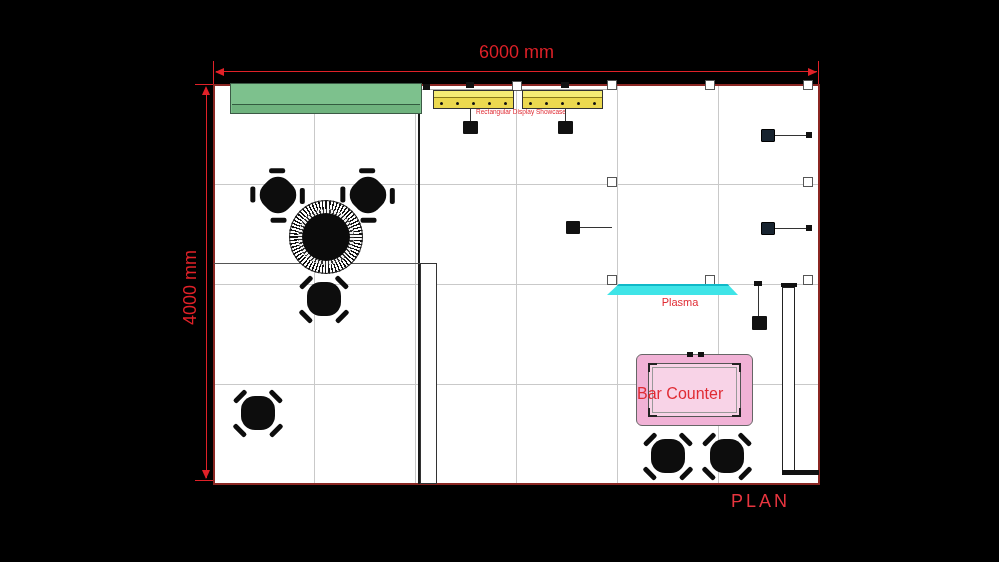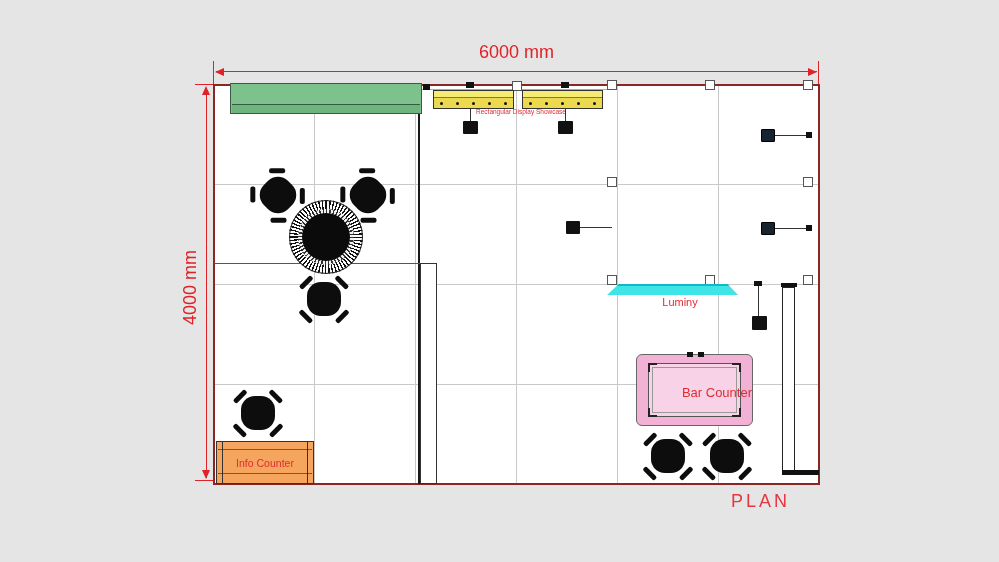--- a/index.html
+++ b/index.html
@@ -14,21 +14,21 @@
     --plasma-cyan:#3fe4e7;
     --bar-pink:#f1b2d6;
     --bar-pink-light:#f8d3e7;
     --info-orange:#f6a55f;
     --grid-gray:#c9c9c9;
     --furniture-black:#0d0d0d;
   }
   *{margin:0;padding:0;box-sizing:border-box}
   html,body{background:#fff}
   body{font-family:"Liberation Sans",sans-serif}
-  .canvas{position:relative;width:999px;height:562px;background:#e5e5e5;overflow:hidden}
+  .canvas{position:relative;width:999px;height:562px;background:#000000;overflow:hidden}
 
   
   .dim-label-h{position:absolute;left:213px;top:42px;width:607px;text-align:center;
     font-size:18px;color:var(--dimension-red)}
   .dim-line-h{position:absolute;left:216px;top:71px;width:601px;height:1px;background:var(--dimension-red)}
   .dim-tick{position:absolute;background:var(--dimension-red)}
   .arrow{position:absolute;width:0;height:0}
   .arrow.left{border-top:4px solid transparent;border-bottom:4px solid transparent;border-right:9px solid var(--dimension-red)}
   .arrow.right{border-top:4px solid transparent;border-bottom:4px solid transparent;border-left:9px solid var(--dimension-red)}
   .arrow.up{border-left:4px solid transparent;border-right:4px solid transparent;border-bottom:9px solid var(--dimension-red)}
@@ -87,21 +87,21 @@
   
   .bar-counter{position:absolute;left:636px;top:354px;width:117px;height:72px;background:var(--bar-pink);
     border:1.5px solid #666;border-radius:6px}
   .bar-inner{position:absolute;left:11px;top:8px;width:93px;height:54px;background:var(--bar-pink-light);border:1px solid #555}
   .bar-inner::before{content:"";position:absolute;inset:3px;border:1px solid #999}
   .bracket{position:absolute;width:9px;height:9px}
   .bracket.tl{left:-1px;top:-1px;border-left:2px solid #222;border-top:2px solid #222}
   .bracket.tr{right:-1px;top:-1px;border-right:2px solid #222;border-top:2px solid #222}
   .bracket.bl{left:-1px;bottom:-1px;border-left:2px solid #222;border-bottom:2px solid #222}
   .bracket.br{right:-1px;bottom:-1px;border-right:2px solid #222;border-bottom:2px solid #222}
-  .bar-label{position:absolute;left:0;top:30px;width:100%;text-align:right;font-size:13px;color:var(--label-red)}
+  .bar-label{position:absolute;left:0;top:30px;width:100%;text-align:left;font-size:16px;color:var(--label-red)}
   .bar-nub{position:absolute;top:-3px;width:6px;height:5px;background:#111}
 
   
   .info-counter{position:absolute;left:216px;top:441px;width:98px;height:43px;background:var(--info-orange);border:1px solid #333}
   .ic-line{position:absolute;left:1px;right:1px;height:1px;background:#9a4f12}
   .ic-cap{position:absolute;top:0;bottom:0;width:1px;background:#333}
   .ic-label{position:absolute;left:0;top:15px;width:100%;text-align:center;font-size:10.5px;color:var(--label-red)}
 
   
   .chair{position:absolute;width:40px;height:40px}
@@ -207,45 +207,38 @@
   <div class="nub" style="left:806px;top:225px;width:6px;height:6px"></div>
 
   <div class="hline" style="left:580px;top:227px;width:32px"></div>
   <div class="spot" style="left:566px;top:221px;width:14px"></div>
 
   <div class="nub" style="left:754px;top:281px;width:8px;height:5px"></div>
   <div class="hangline" style="left:758px;top:286px;height:30px"></div>
   <div class="spot" style="left:752px;top:316px;height:14px"></div>
 
   <div class="plasma"></div>
-  <div class="plasma-label">Luminy</div>
+  <div class="plasma-label">Plasma</div>
 
   <div class="rwall-captop"></div>
   <div class="rwall"></div>
   <div class="rwall-capbot"></div>
 
   <div class="bar-counter">
     <i class="bar-nub" style="left:50px"></i>
     <i class="bar-nub" style="left:61px"></i>
     <div class="bar-inner">
       <i class="bracket tl"></i>
       <i class="bracket tr"></i>
       <i class="bracket bl"></i>
       <i class="bracket br"></i>
     </div>
     <div class="bar-label">Bar Counter</div>
   </div>
 
-  <div class="info-counter">
-    <div class="ic-line" style="top:7px"></div>
-    <div class="ic-line" style="bottom:9px"></div>
-    <div class="ic-cap" style="left:5px"></div>
-    <div class="ic-cap" style="right:5px"></div>
-    <div class="ic-label">Info Counter</div>
-  </div>
 
   <div class="table-round"></div>
 
   <div class="chair diamond" style="left:258px;top:175px">
     <i class="leg tl"></i>
       <i class="leg tr"></i>
       <i class="leg bl"></i>
       <i class="leg br"></i>
       <b class="seat"></b>
   </div>

